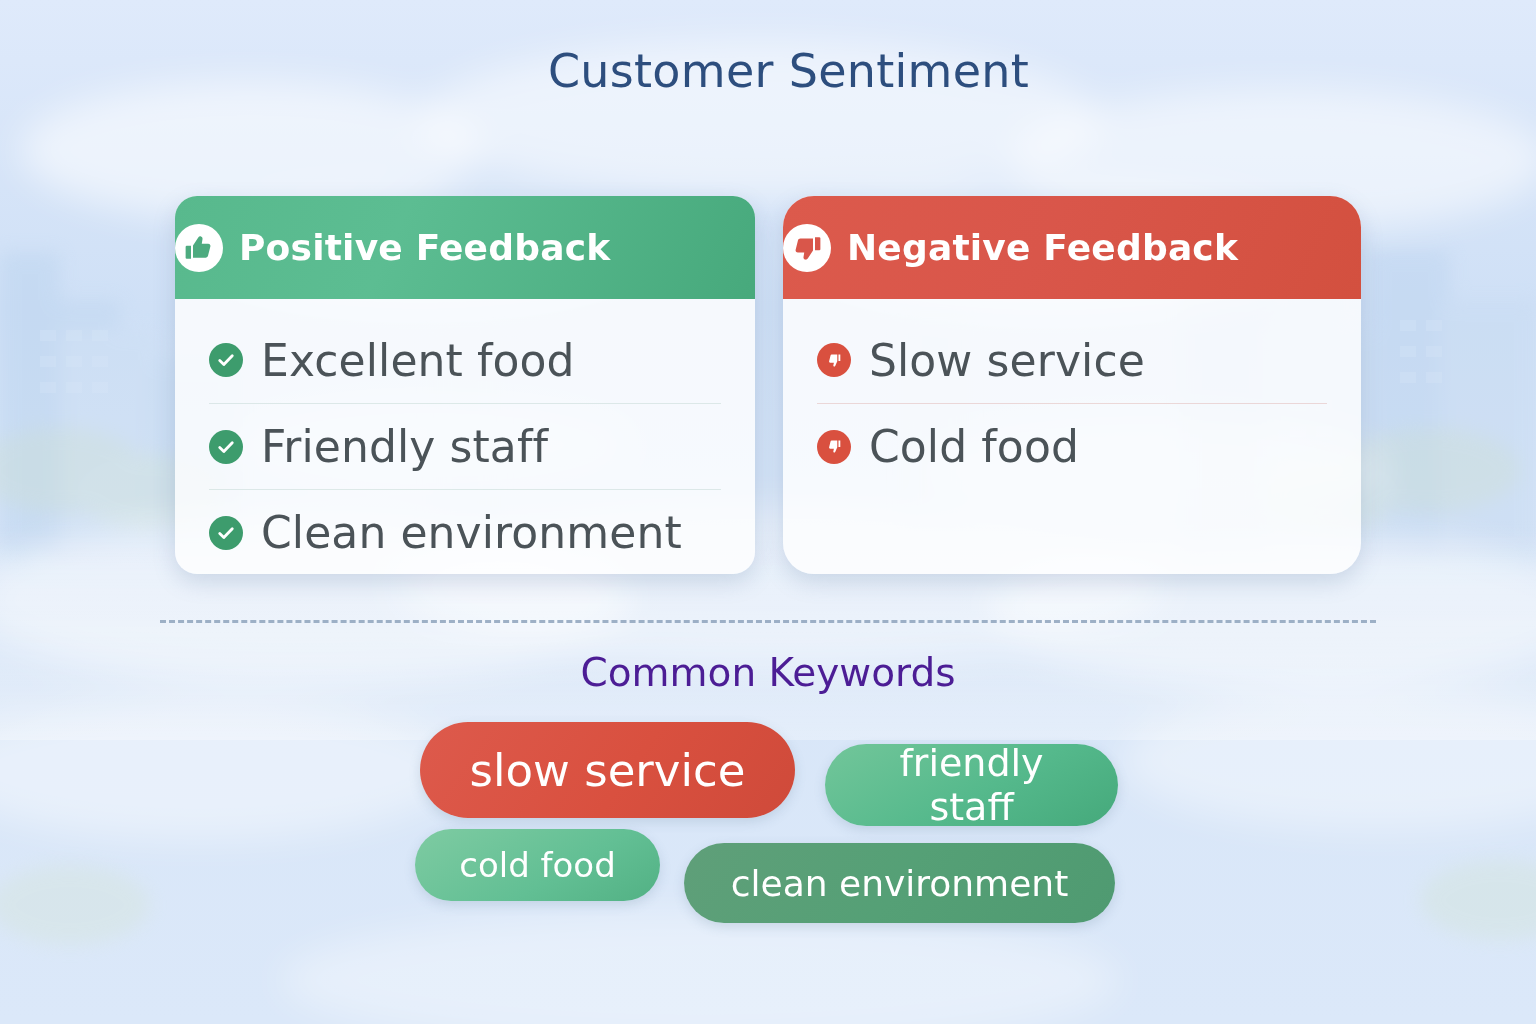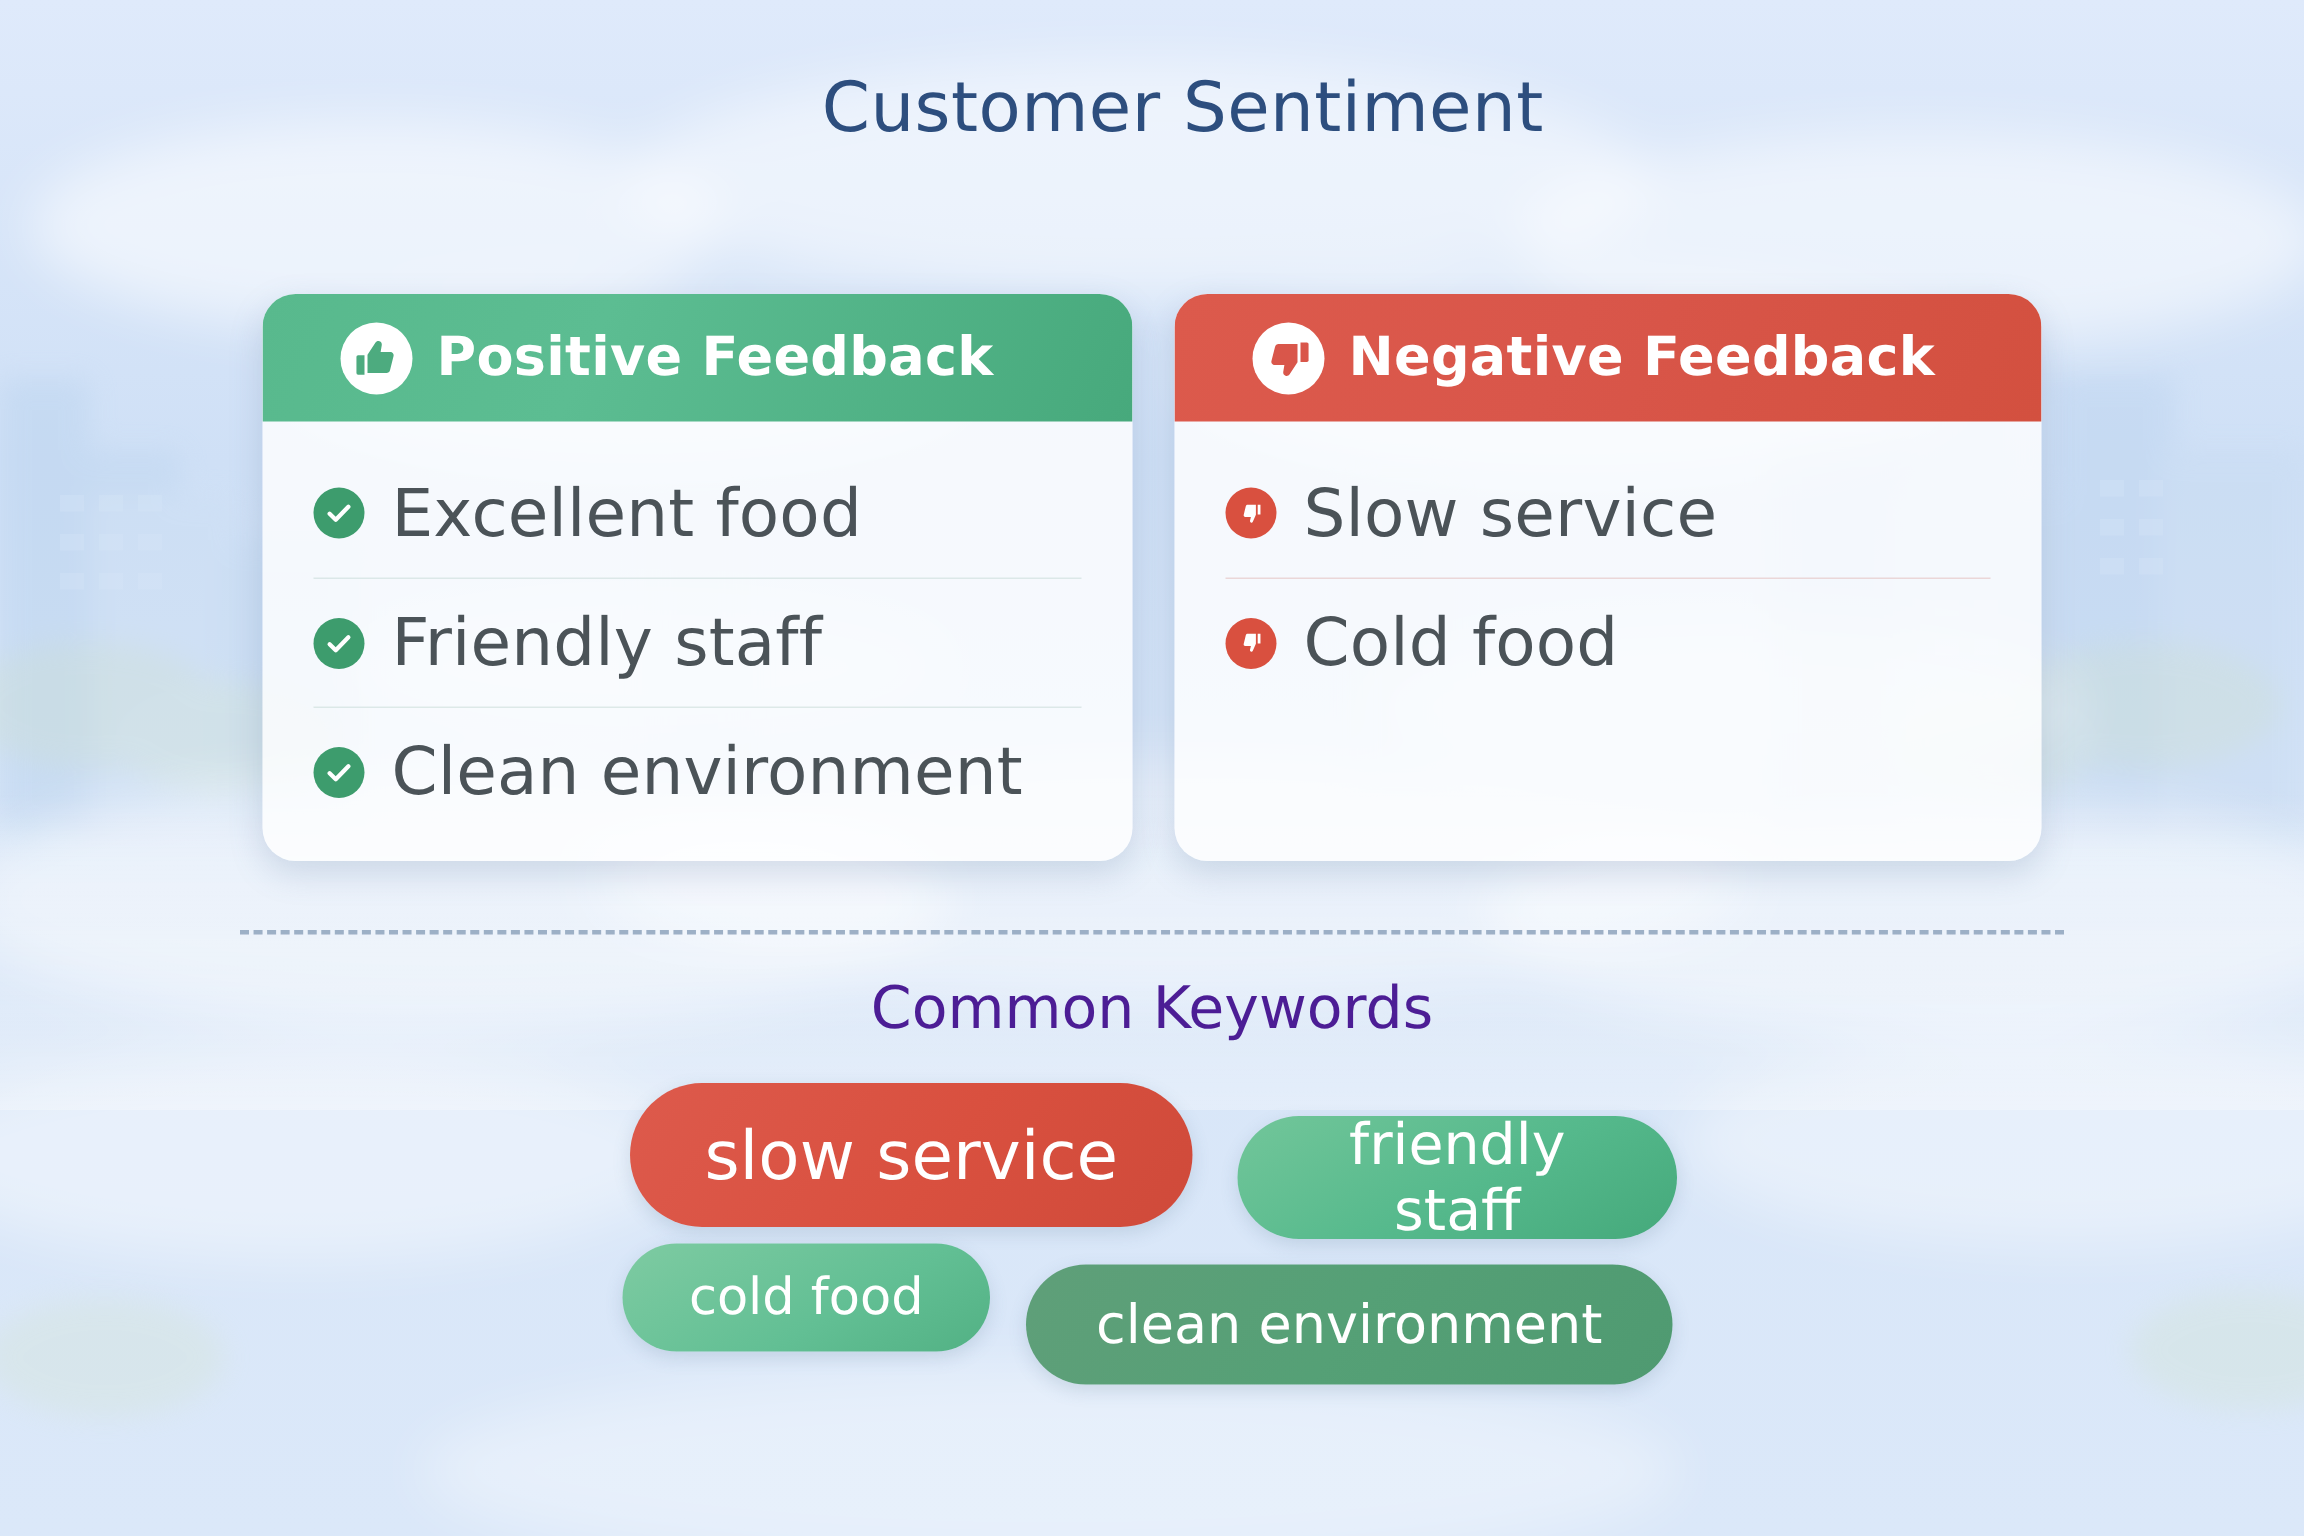--- a/index.html
+++ b/index.html
@@ -28,27 +28,26 @@
   
   .card {
     position:absolute;
     border-radius:22px;
     overflow:hidden;
     background:rgba(255,255,255,0.80);
     box-shadow:0 8px 22px rgba(90,120,160,0.22);
     z-index:5;
   }
   .card.positive { left:175px; top:196px; width:580px; height:378px; }
-  .card.negative { left:783px; top:196px; width:578px; height:378px; }
+  .card.negative { left:783px; top:196px; width:578px; height:378px;border-radius:31px; }
 
   .card-header {
-    height:85px;
+    height:103px;
     display:flex;
     align-items:center;
-    padding-left:52px;
     gap:16px;
   }
   .card.positive .card-header {
     background:linear-gradient(115deg,#58b98d 0%,#5cbd92 38%,#47a97c 100%);
   }
   .card.negative .card-header {
     background:linear-gradient(115deg,#dc5a4c 0%,#d9564a 45%,#d3503f 100%);
   }
   .card-header .htitle {
     font-size:36px;

